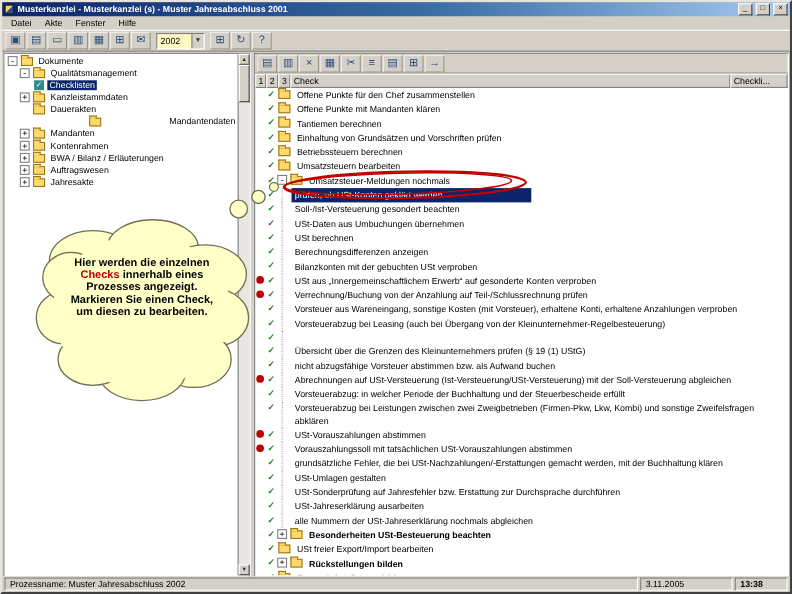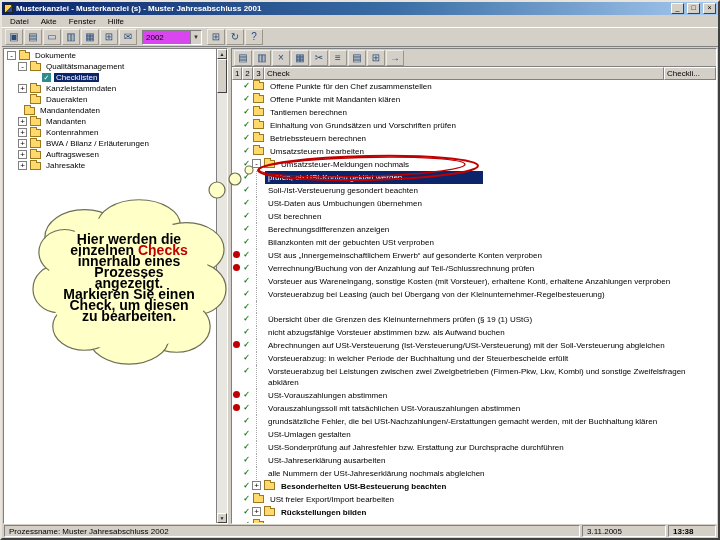--- a/index.html
+++ b/index.html
@@ -11,21 +11,21 @@
   .title-text{color:#fff;font-size:8px;font-weight:bold;flex:1;white-space:nowrap;overflow:hidden;}
   .wbtn{width:13px;height:11px;flex:0 0 auto;background:#d4d0c8;border:1px solid;border-color:#fff #404040 #404040 #fff;font-size:7px;line-height:8px;text-align:center;color:#000;cursor:default;}
   
   .menubar{height:12px;flex:0 0 auto;display:flex;align-items:center;font-size:8px;padding-left:2px;background:#d4d0c8;}
   .menu-item{padding:1px 6px;}
   
   .toolbar{height:20px;flex:0 0 auto;display:flex;align-items:center;gap:1px;padding:1px 3px;background:#d4d0c8;border-top:1px solid #fff;border-bottom:1px solid #808080;}
   .tb-left,.tb-right{display:flex;align-items:center;gap:1px;}
   .tbtn{width:18px;height:16px;display:flex;align-items:center;justify-content:center;background:#d4d0c8;border:1px solid;border-color:#eeece8 #9a9789 #9a9789 #eeece8;}
   .tglyph{font-size:10px;line-height:10px;color:#2b4d7b;}
-  .combo{width:60px;height:15px;margin:0 4px;background:#d946ef;border:1px solid;border-color:#808080 #fff #fff #808080;display:flex;align-items:center;font-size:8px;}
+  .combo{width:44px;height:15px;margin:0 4px;background:#fef9c3;border:1px solid;border-color:#808080 #fff #fff #808080;display:flex;align-items:center;font-size:8px;}
   .combo-val{flex:1;padding-left:3px;}
   .combo-arrow{width:11px;height:13px;background:#d4d0c8;border-left:1px solid #808080;font-size:6px;line-height:13px;text-align:center;color:#333;}
   
   .main{flex:1;display:flex;min-height:0;padding:1px 1px 0 1px;}
   .tree-wrap{flex:0 0 225px;display:flex;border:1px solid;border-color:#808080 #fff #fff #808080;background:#fff;}
   .tree-panel{flex:1;overflow:hidden;padding-top:1px;font-size:8px;}
   .tree-row{display:flex;align-items:center;height:11px;white-space:nowrap;}
   .expbox{width:9px;height:9px;flex:0 0 auto;border:1px solid #808080;background:#fff;font-size:8px;line-height:7px;text-align:center;margin-right:2px;color:#000;}
   .expspace{width:11px;flex:0 0 auto;}
   .folder-icon{width:11px;height:8px;flex:0 0 auto;background:#ffd96b;border:1px solid #99781e;margin:0 3px 0 1px;position:relative;}
@@ -62,21 +62,21 @@
   .lrow.bold .ltext{font-weight:bold;}
   
   .statusbar{height:14px;flex:0 0 auto;display:flex;gap:2px;padding:1px 2px;font-size:8px;background:#d4d0c8;align-items:stretch;}
   .scell{border:1px solid;border-color:#808080 #fff #fff #808080;padding:0 4px;display:flex;align-items:center;white-space:nowrap;overflow:hidden;}
   .scell.grow{flex:1;}
   .scell.date{flex:0 0 84px;}
   .scell.time{flex:0 0 48px;font-weight:bold;}
   
   .cloud{position:absolute;left:28px;top:176px;width:198px;height:182px;z-index:55;pointer-events:none;}
   .cloud svg{position:absolute;inset:0;}
-  .cloud-text{position:absolute;left:32px;top:56px;width:134px;text-align:center;font-size:14px;font-weight:bold;line-height:11px;color:#000;}
+  .cloud-text{position:absolute;left:32px;top:56px;width:134px;text-align:center;font-size:10px;font-weight:bold;line-height:11px;color:#000;}
   .cloud-text .hl{color:var(--red,#cc3300);}
   .overlay{position:absolute;inset:0;z-index:60;pointer-events:none;}
 </style>
 </head>
 <body>
 
 <div class="window">
 
   <div class="titlebar">
     <span class="app-icon"></span>
@@ -140,36 +140,36 @@
           <div class="tree-row" style="padding-left: 3px;">
             <span class="expbox">-</span>
             <span class="folder-icon"></span>
             <span class="tlabel">Dokumente</span>
           </div>
           <div class="tree-row" style="padding-left: 14px;">
             <span class="expbox">-</span>
             <span class="folder-icon"></span>
             <span class="tlabel">Qualitätsmanagement</span>
           </div>
-          <div class="tree-row" style="padding-left: 26px;">
+          <div class="tree-row" style="padding-left: 15px;">
             <span class="expspace"></span>
             <span class="gear-icon">✓</span>
             <span class="tlabel sel">Checklisten</span>
           </div>
           <div class="tree-row" style="padding-left: 14px;">
             <span class="expbox">+</span>
             <span class="folder-icon"></span>
             <span class="tlabel">Kanzleistammdaten</span>
           </div>
           <div class="tree-row" style="padding-left: 14px;">
             <span class="expspace"></span>
             <span class="folder-icon"></span>
             <span class="tlabel">Dauerakten</span>
           </div>
-          <div class="tree-row" style="padding-left: 8px;">
+          <div class="tree-row" style="padding-left: 8px; justify-content: space-between;">
             <span class="expspace"></span>
             <span class="folder-icon"></span>
             <span class="tlabel">Mandantendaten</span>
           </div>
           <div class="tree-row" style="padding-left: 14px;">
             <span class="expbox">+</span>
             <span class="folder-icon"></span>
             <span class="tlabel">Mandanten</span>
           </div>
           <div class="tree-row" style="padding-left: 14px;">

